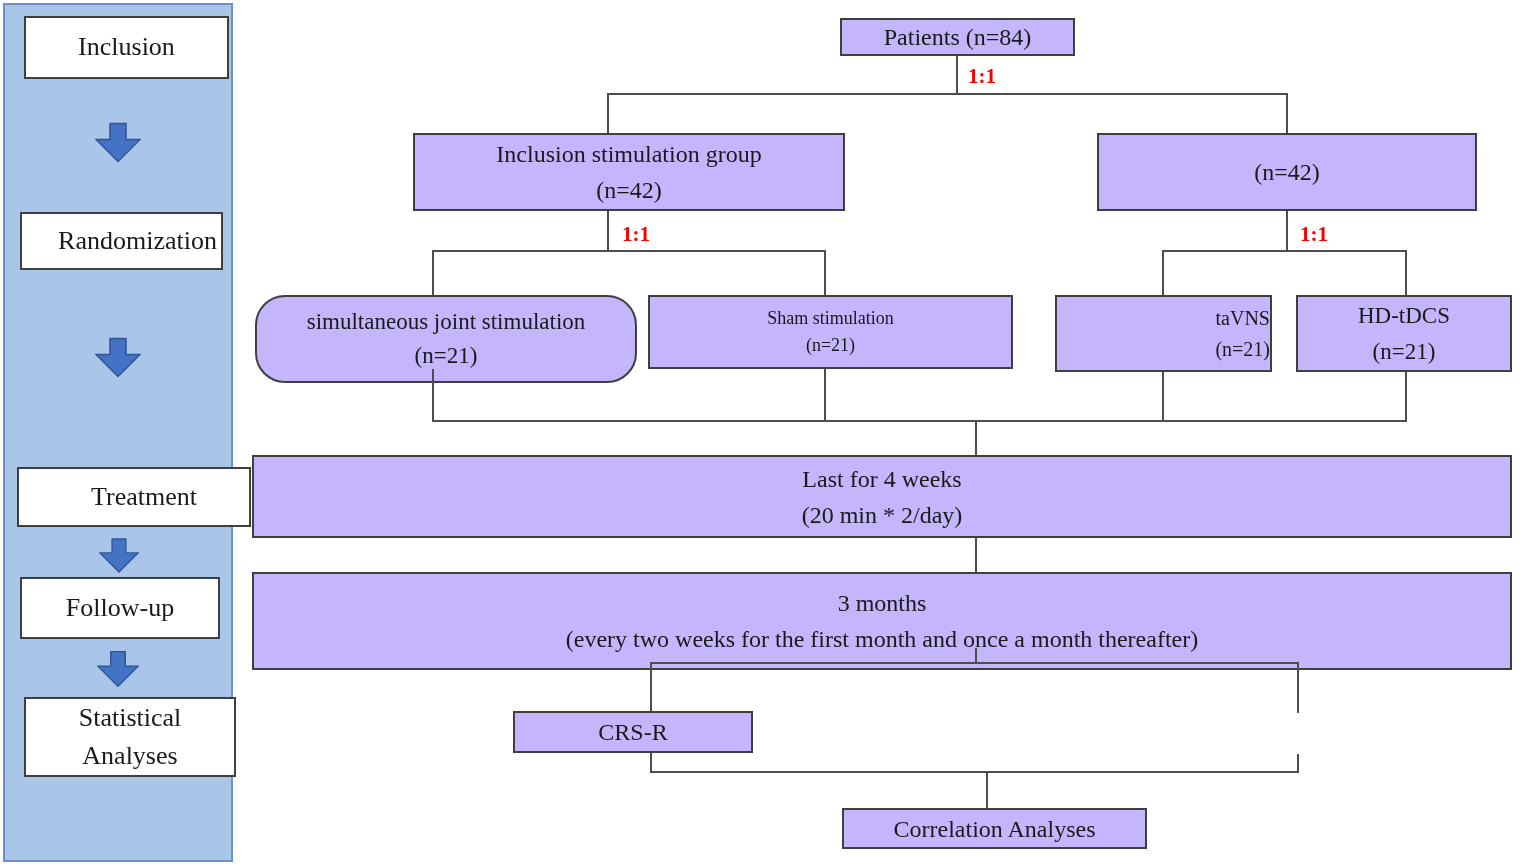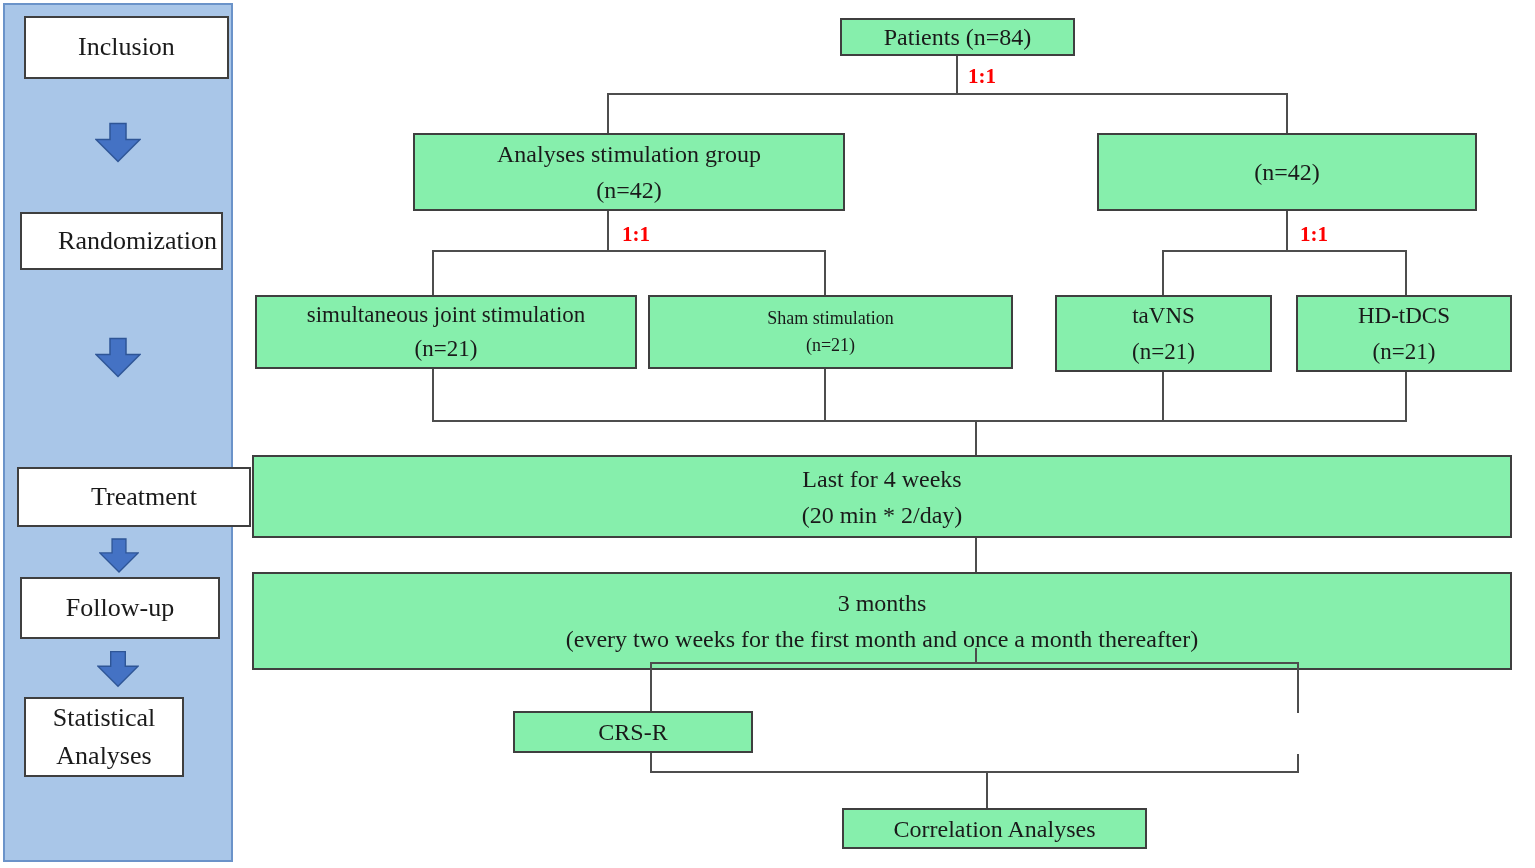--- a/index.html
+++ b/index.html
@@ -8,21 +8,21 @@
 
   
   .sidebar{position:absolute;left:3px;top:3px;width:230px;height:859px;
            background:#a9c6e8;border:2px solid #6b93c9;box-sizing:border-box;}
   .stage-box{position:absolute;background:#ffffff;border:2px solid #3f3f3f;box-sizing:border-box;
              display:flex;align-items:center;justify-content:center;text-align:center;
              font-size:26px;line-height:1.25;}
   .arrow{position:absolute;}
 
   
-  .fbox{position:absolute;background:#86efac;border:2px solid #3f3f3f;box-sizing:border-box;
+  .fbox{position:absolute;background:#c4b5fd;border:2px solid #3f3f3f;box-sizing:border-box;
         display:flex;flex-direction:column;align-items:center;justify-content:center;
         text-align:center;font-size:24px;line-height:1.5;}
   .fbox .l{display:block;}
 
   
   .vline,.hline{position:absolute;background:#4d4d4d;}
   .vline{width:2px;}
   .hline{height:2px;}
 
   .ratio{position:absolute;color:#fe0000;font-weight:bold;font-size:21px;
@@ -59,64 +59,64 @@
     </svg>
 
     <div class="stage-box" style="left:15px;top:572px;width:200px;height:62px;text-align:right;">
       <span>Follow-up</span>
     </div>
 
     <svg class="arrow" style="left:92px;top:644px;" width="42" height="40" viewBox="0 0 46 40">
       <path d="M15 1 H31 V17 H45 L23 39 L1 17 H15 Z" fill="#4472c4" stroke="#2e5596" stroke-width="1.5"></path>
     </svg>
 
-    <div class="stage-box" style="left:19px;top:692px;width:160px;height:80px;padding:0 14px;line-height:1.45;">
+    <div class="stage-box" style="left:19px;top:692px;width:212px;height:80px;padding:0 14px;line-height:1.45;">
       <span>Statistical Analyses</span>
     </div>
   </div>
 
   <div class="fbox" style="left:840px;top:18px;width:235px;height:38px;">
     <span class="l">Patients (n=84)</span>
   </div>
 
   <div class="vline" style="left:956px;top:56px;height:37px;"></div>
   <span class="ratio" style="left:968px;top:64px;">1:1</span>
   <div class="hline" style="left:607px;top:93px;width:681px;"></div>
   <div class="vline" style="left:607px;top:93px;height:40px;"></div>
   <div class="vline" style="left:1286px;top:93px;height:40px;"></div>
 
   <div class="fbox" style="left:413px;top:133px;width:432px;height:78px;">
-    <span class="l">Analyses stimulation group</span>
+    <span class="l">Inclusion stimulation group</span>
     <span class="l">(n=42)</span>
   </div>
   <div class="fbox" style="left:1097px;top:133px;width:380px;height:78px;">
     <span class="l">(n=42)</span>
   </div>
 
   <div class="vline" style="left:607px;top:211px;height:39px;"></div>
   <span class="ratio" style="left:622px;top:222px;">1:1</span>
   <div class="hline" style="left:432px;top:250px;width:392px;"></div>
   <div class="vline" style="left:432px;top:250px;height:45px;"></div>
   <div class="vline" style="left:824px;top:250px;height:45px;"></div>
 
   <div class="vline" style="left:1286px;top:211px;height:39px;"></div>
   <span class="ratio" style="left:1300px;top:222px;">1:1</span>
   <div class="hline" style="left:1162px;top:250px;width:245px;"></div>
   <div class="vline" style="left:1162px;top:250px;height:45px;"></div>
   <div class="vline" style="left:1405px;top:250px;height:45px;"></div>
 
-  <div class="fbox" style="left:255px;top:295px;width:382px;height:74px;font-size:23px;line-height:1.5;">
+  <div class="fbox" style="left:255px;top:295px;width:382px;height:88px;font-size:23px;line-height:1.5;border-radius:30px;">
     <span class="l">simultaneous joint stimulation</span>
     <span class="l">(n=21)</span>
   </div>
   <div class="fbox" style="left:648px;top:295px;width:365px;height:74px;font-size:18px;line-height:1.5;">
     <span class="l">Sham stimulation</span>
     <span class="l">(n=21)</span>
   </div>
-  <div class="fbox" style="left:1055px;top:295px;width:217px;height:77px;font-size:23px;line-height:1.55;">
+  <div class="fbox" style="left:1055px;top:295px;width:217px;height:77px;font-size:20px;line-height:1.55;align-items:flex-end;">
     <span class="l">taVNS</span>
     <span class="l">(n=21)</span>
   </div>
   <div class="fbox" style="left:1296px;top:295px;width:216px;height:77px;font-size:23px;line-height:1.55;justify-content:center;">
     <span class="l">HD-tDCS</span>
     <span class="l">(n=21)</span>
   </div>
 
   <div class="vline" style="left:432px;top:369px;height:51px;"></div>
   <div class="vline" style="left:824px;top:369px;height:51px;"></div>

